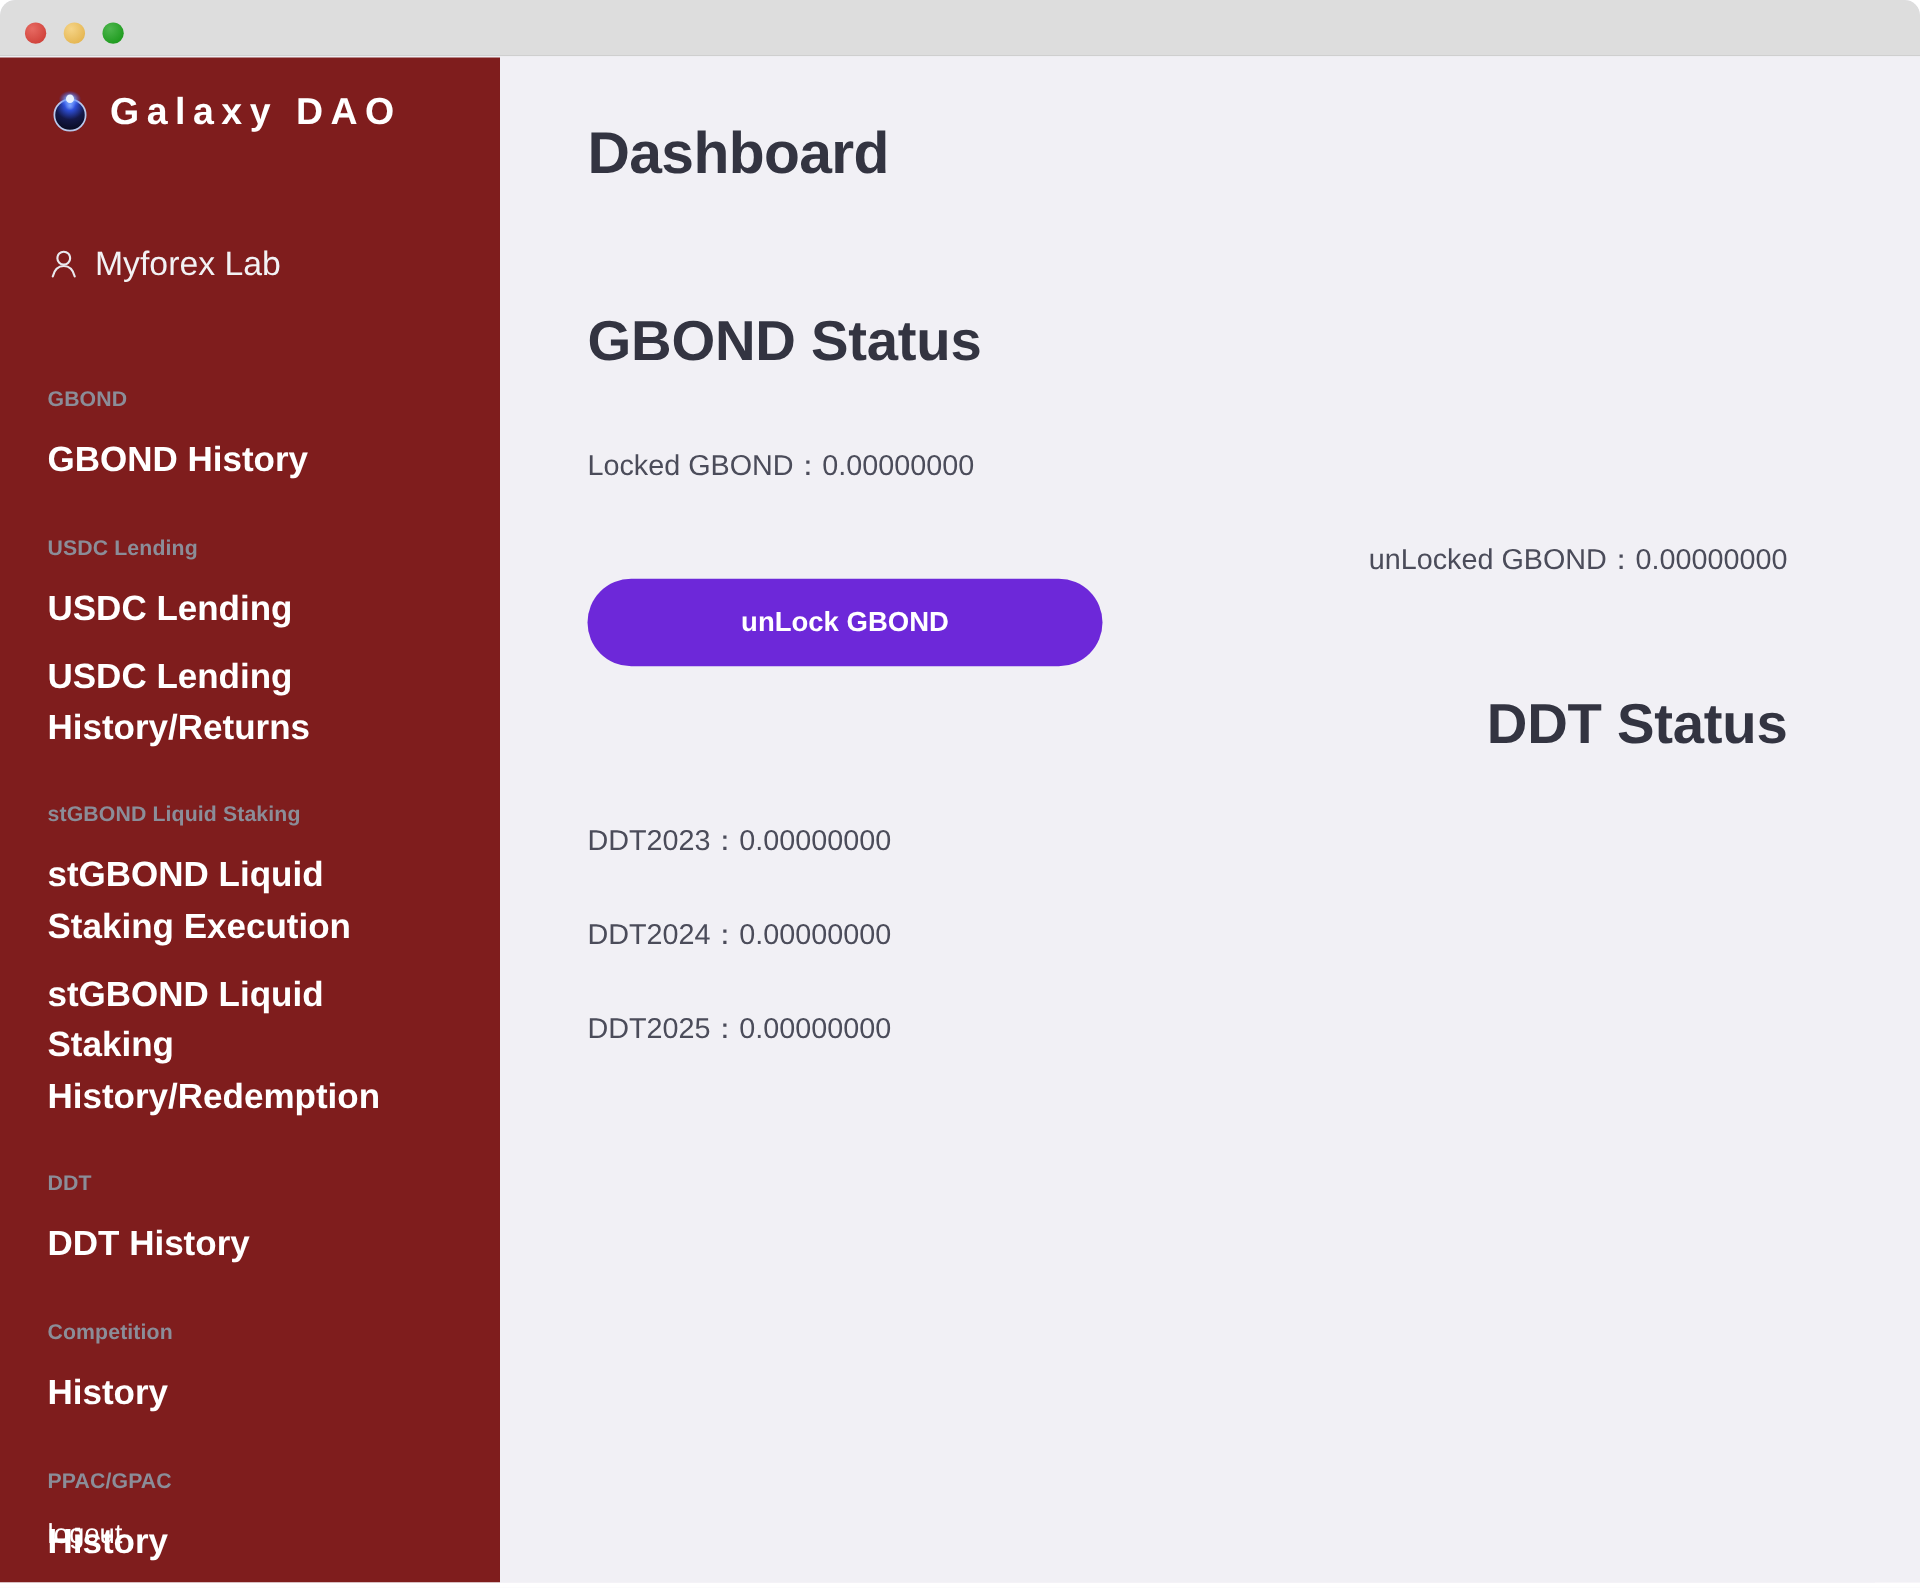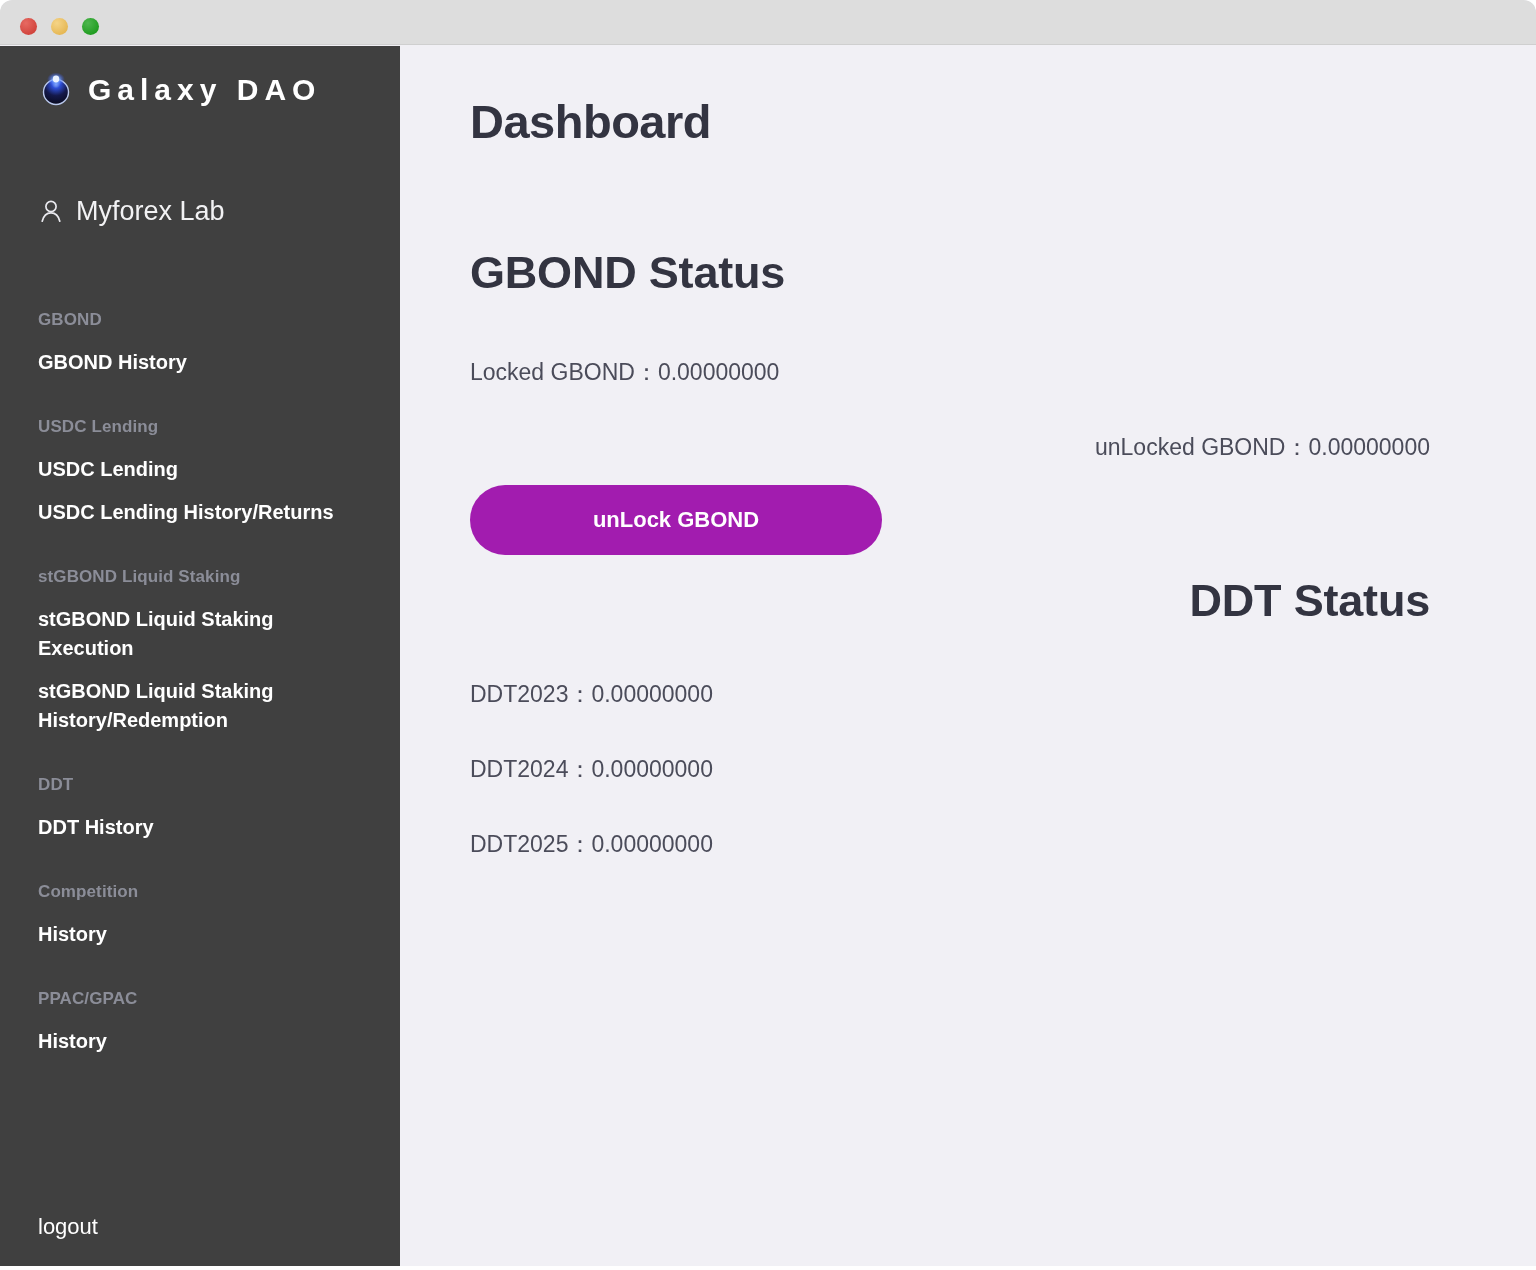--- a/index.html
+++ b/index.html
@@ -57,21 +57,21 @@
     height: 1220px;
     background: #f1f0f5;
   }
 
   
   #sidebar {
     position: absolute;
     left: 0; top: 0;
     width: 400px;
     height: 1220px;
-    background: #404040;
+    background: #7f1d1d;
     box-sizing: border-box;
     overflow: hidden;
     text-decoration: underline;
   }
 
   #brand {
     position: absolute;
     left: 38px;
     top: 16px;
     display: flex;
@@ -126,21 +126,21 @@
     color: #8b8d98;
     font-size: 17px;
     font-weight: 600;
     padding: 0 38px;
     margin-bottom: 18px;
     letter-spacing: 0.1px;
   }
   .nav-link {
     display: block;
     color: #ffffff;
-    font-size: 20px;
+    font-size: 28px;
     font-weight: 700;
     padding: 0 38px;
     margin-bottom: 14px;
     line-height: 1.45;
     text-decoration: none;
     cursor: pointer;
   }
   #logout-link {
     position: absolute;
     left: 38px;
@@ -186,26 +186,25 @@
     font-size: 23px;
     font-weight: 400;
     margin: 0;
     white-space: nowrap;
   }
   #gbond-locked   { padding-top: 58px; }
   #gbond-unlocked { padding-top: 44px; text-align: right; }
 
   #unlock-gbond-button {
     display: block;
-    margin-top: 22px;
     width: 412px;
     height: 70px;
     border: none;
     border-radius: 35px;
-    background: #a21caf;
+    background: #6d28d9;
     color: #ffffff;
     font-family: "Liberation Sans", sans-serif;
     font-size: 22px;
     font-weight: 700;
     cursor: pointer;
     padding: 0;
   }
 
   #ddt-list { margin-top: 52px; }
   #ddt-list .status-line { margin-bottom: 44px; }

